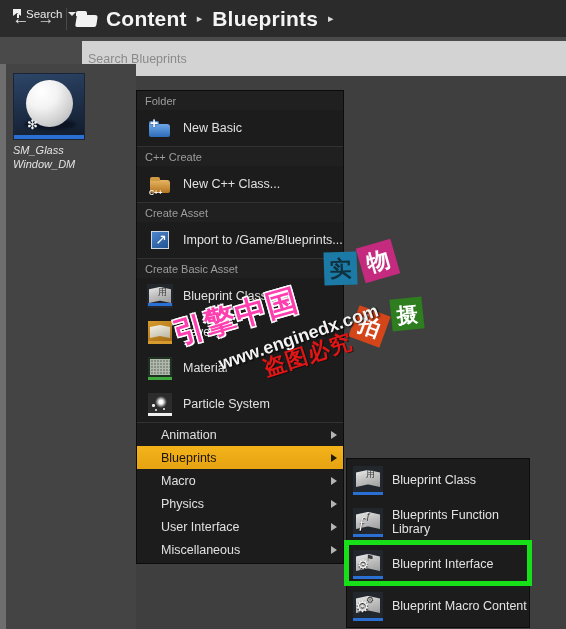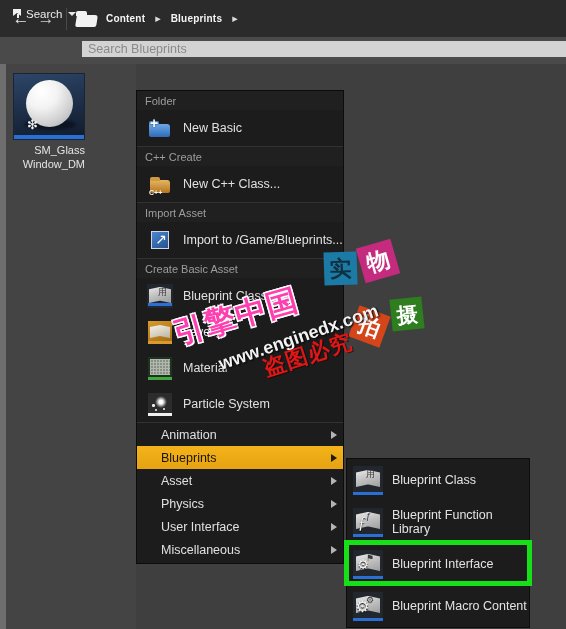--- a/index.html
+++ b/index.html
@@ -30,21 +30,21 @@
   .folder-ico .b {
     position: absolute; left: 0; bottom: 0; width: 21px; height: 12px;
     background: #f2f2f2; border-radius: 1px 3px 2px 2px;
     transform: skewX(-9deg);
   }
   .folder-ico .t {
     position: absolute; left: 0; top: 0; width: 11px; height: 5px;
     background: #f2f2f2; border-radius: 2px 2px 0 0;
   }
   .crumb-txt {
-    color: #f4f4f4; font-size: 10px; font-weight: bold; letter-spacing: .2px;
+    color: #f4f4f4; font-size: 21px; font-weight: bold; letter-spacing: .2px;
   }
   .crumb-sep {
     color: #dcdcdc; font-size: 11px; margin: 0 10px; line-height: 1;
   }
 
   
   .filterbar {
     position: absolute; left: 0; top: 37px; width: 566px; height: 27px;
     background: #4a4a4a;
   }
@@ -62,21 +62,21 @@
     border-top: 4px solid #f0f0f0; border-bottom: 3px solid transparent;
   }
   .funnel::after {
     content: ""; position: absolute; left: 3.5px; top: 5px; width: 2px; height: 4px; background: #f0f0f0;
   }
   .caret-dn {
     width: 0; height: 0; border-left: 4px solid transparent; border-right: 4px solid transparent;
     border-top: 4px solid #e6e6e6; margin-left: 2px;
   }
   .search-box {
-    position: absolute; left: 82px; top: 41px; width: 484px; height: 16px;
+    position: absolute; left: 82px; top: 41px; width: 484px; height: 35px;
     background: #d3d3d3; border: none;
     display: flex; align-items: center;
   }
   .search-ph { color: #8a8a8a; font-size: 12.5px; padding-left: 6px; }
 
   
   .leftpanel {
     position: absolute; left: 0; top: 64px; width: 136px; height: 565px;
     background: #444444;
   }
@@ -100,21 +100,21 @@
     background: rgba(8,14,26,.72); filter: blur(1.5px);
   }
   .sparkle {
     position: absolute; left: 12px; top: 44px; width: 13px; height: 13px;
     color: #f2f2f2; font-size: 13px; line-height: 13px; text-align: center;
   }
   .thumb-bar {
     position: absolute; left: 0; bottom: 0; width: 100%; height: 4px; background: #2a6fd4;
   }
   .asset-label {
-    margin-top: 4px; text-align: right; color: #e3e3e3; font-size: 11px; line-height: 13.5px;
+    margin-top: 4px; text-align: left; color: #e3e3e3; font-size: 11px; line-height: 13.5px; font-style: italic;
   }
 
   
   .ctxmenu {
     position: absolute; left: 136px; top: 90px; width: 208px;
     background: #1c1c1c; border: 1px solid #0c0c0c;
     padding-bottom: 2px;
   }
   .sect-head {
     color: #9d9d9d; font-size: 11px; padding: 4px 0 3px 8px;
@@ -387,21 +387,21 @@
     <div class="mi">
       <span class="mi-ico ic-cpp">
         <span class="fb"></span>
           <span class="ft"></span>
           <span class="tag">C++</span>
       </span>
       <span class="mi-lbl">New C++ Class...</span>
     </div>
     <div class="sect-rule"></div>
 
-    <div class="sect-head">Import Asset</div>
+    <div class="sect-head">Create Asset</div>
     <div class="mi">
       <span class="mi-ico ic-import">
         <span class="sq"></span>
           <span class="ar">↗</span>
       </span>
       <span class="mi-lbl">Import to /Game/Blueprints...</span>
     </div>
     <div class="sect-rule"></div>
 
     <div class="sect-head">Create Basic Asset</div>
@@ -450,21 +450,21 @@
 
     <div class="mi cat">
       <span class="mi-lbl">Animation</span>
       <span class="sub-arrow"></span>
     </div>
     <div class="mi cat hl">
       <span class="mi-lbl">Blueprints</span>
       <span class="sub-arrow"></span>
     </div>
     <div class="mi cat">
-      <span class="mi-lbl">Asset</span>
+      <span class="mi-lbl">Macro</span>
       <span class="sub-arrow"></span>
     </div>
     <div class="mi cat">
       <span class="mi-lbl">Physics</span>
       <span class="sub-arrow"></span>
     </div>
     <div class="mi cat">
       <span class="mi-lbl">User Interface</span>
       <span class="sub-arrow"></span>
     </div>
@@ -485,21 +485,21 @@
       <span>Blueprint Class</span>
     </div>
     <div class="smi">
       <span class="smi-ico">
         <span class="bg"></span>
           <span class="book"></span>
         <span class="glyph">ƒ</span>
         <span class="fx">ƒ</span>
           <span class="base"></span>
       </span>
-      <span>Blueprint Function Library</span>
+      <span>Blueprints Function Library</span>
     </div>
     <div class="smi">
       <span class="smi-ico">
         <span class="bg"></span>
           <span class="book"></span>
         <span class="glyph">⚑</span>
         <span class="iface">⚙</span>
           <span class="base"></span>
       </span>
       <span>Blueprint Interface</span>

